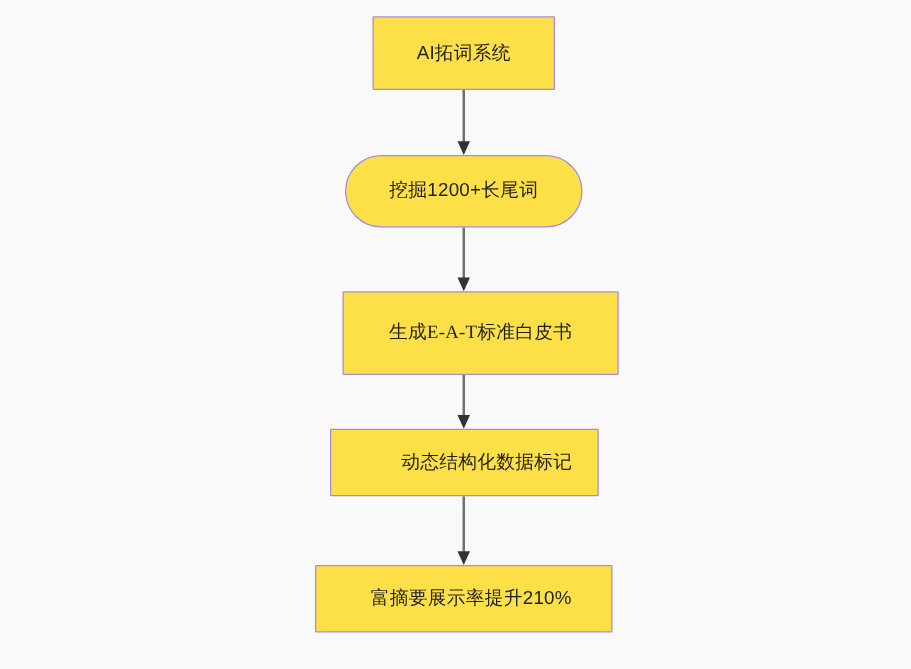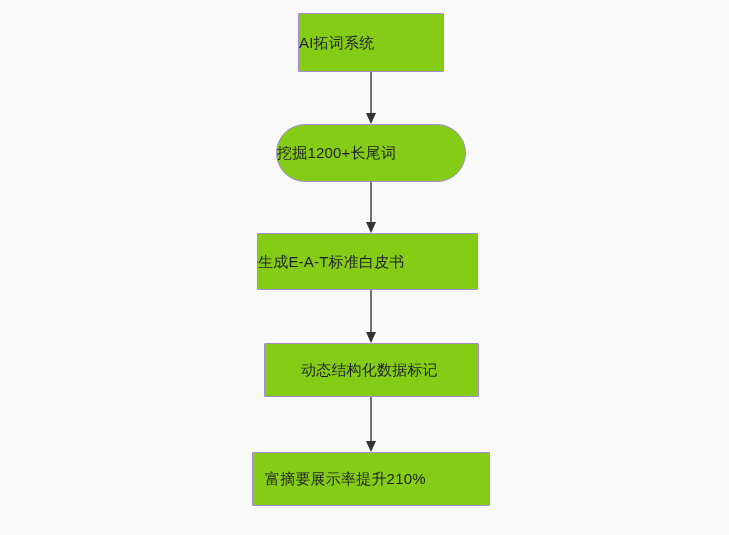--- a/index.html
+++ b/index.html
@@ -14,25 +14,25 @@
     overflow: hidden;
   }
   #flowchart-canvas {
     position: relative;
     width: 729px;
     height: 535px;
   }
   .node {
     position: absolute;
     box-sizing: border-box;
-    background: #84cc16;
+    background: #fde047;
     border: 1.5px solid #a78bda;
     display: flex;
     align-items: center;
-    justify-content: flex-start;
+    justify-content: center;
     border-radius: 1px;
   }
   .node-label {
     font-size: 15px;
     line-height: 1.3;
     color: #1f1f25;
     letter-spacing: 0.2px;
     white-space: nowrap;
     text-align: center;
   }
@@ -78,21 +78,21 @@
   </svg>
 
   <div class="node" style="left:298px; top:13px; width:146px; height:59px;">
     <span class="node-label">AI拓词系统</span>
   </div>
 
   <div class="node" style="left:276px; top:124px; width:190px; height:58px;border-radius:29px;">
     <span class="node-label">挖掘1200+长尾词</span>
   </div>
 
-  <div class="node" style="left:257px; top:233px; width:221px; height:57px;">
+  <div class="node" style="left:274px; top:233px; width:221px; height:67px;font-family:Liberation Serif, serif;">
     <span class="node-label">生成E-A-T标准白皮书</span>
   </div>
 
   <div class="node" style="left:264px; top:343px; width:215px; height:54px;padding-left:36px;">
     <span class="node-label">动态结构化数据标记</span>
   </div>
 
   <div class="node" style="left:252px; top:452px; width:238px; height:54px;padding-left:12px;">
     <span class="node-label">富摘要展示率提升210%</span>
   </div>

